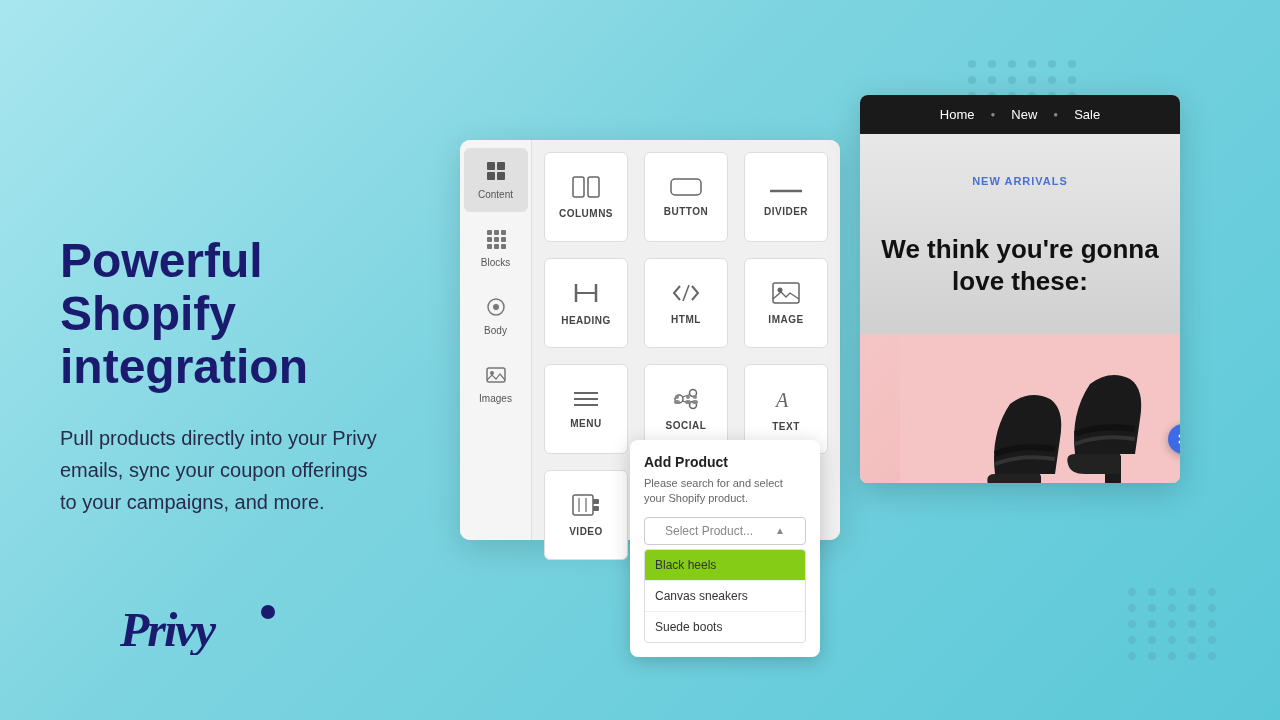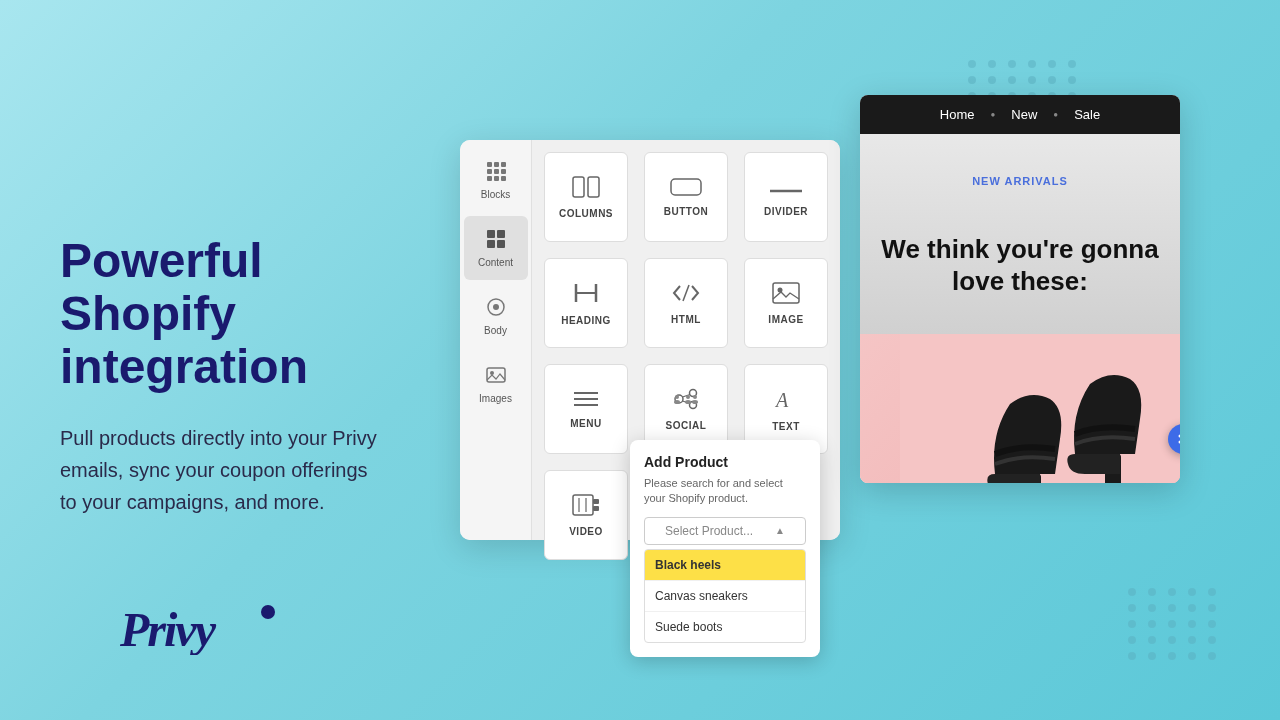--- a/index.html
+++ b/index.html
@@ -196,23 +196,22 @@
     }
     .dropdown-option {
       padding: 8px 10px;
       font-size: 12px;
       color: #333;
       cursor: pointer;
       border-bottom: 1px solid #f0f0f0;
     }
     .dropdown-option:last-child { border-bottom: none; }
     .dropdown-option.selected {
-      background: #fde047;
+      background: #84cc16;
       color: #333;
-      font-weight: bold;
     }
 
     
     .email-preview {
       position: absolute;
       left: 860px;
       top: 95px;
       width: 320px;
       height: 388px;
       background: white;
@@ -407,47 +406,47 @@
         <text x="0" y="46" font-family="Georgia, serif" font-style="italic" font-weight="900" font-size="48" fill="#1a1a6e">Privy</text>
         <circle cx="148" cy="12" r="7" fill="#1a1a6e"></circle>
       </svg>
     </span>
   </div>
 </div>
 
 <div class="editor-panel">
 
   <div class="editor-sidebar">
+    <div class="sidebar-item active">
+      <span class="sidebar-icon">
+        <svg width="22" height="22" viewBox="0 0 22 22" fill="none">
+          <rect x="2" y="2" width="8" height="8" rx="1" fill="#555"></rect>
+          <rect x="12" y="2" width="8" height="8" rx="1" fill="#555"></rect>
+          <rect x="2" y="12" width="8" height="8" rx="1" fill="#555"></rect>
+          <rect x="12" y="12" width="8" height="8" rx="1" fill="#555"></rect>
+        </svg>
+      </span>
+      <span style="font-size:10px;color:#555;">Content</span>
+    </div>
     <div class="sidebar-item">
       <span class="sidebar-icon">
         <svg width="22" height="22" viewBox="0 0 22 22" fill="none">
           <rect x="2" y="2" width="5" height="5" rx="1" fill="#777"></rect>
           <rect x="9" y="2" width="5" height="5" rx="1" fill="#777"></rect>
           <rect x="16" y="2" width="5" height="5" rx="1" fill="#777"></rect>
           <rect x="2" y="9" width="5" height="5" rx="1" fill="#777"></rect>
           <rect x="9" y="9" width="5" height="5" rx="1" fill="#777"></rect>
           <rect x="16" y="9" width="5" height="5" rx="1" fill="#777"></rect>
           <rect x="2" y="16" width="5" height="5" rx="1" fill="#777"></rect>
           <rect x="9" y="16" width="5" height="5" rx="1" fill="#777"></rect>
           <rect x="16" y="16" width="5" height="5" rx="1" fill="#777"></rect>
         </svg>
       </span>
       <span style="font-size:10px;color:#555;">Blocks</span>
     </div>
-    <div class="sidebar-item active">
-      <span class="sidebar-icon">
-        <svg width="22" height="22" viewBox="0 0 22 22" fill="none">
-          <rect x="2" y="2" width="8" height="8" rx="1" fill="#555"></rect>
-          <rect x="12" y="2" width="8" height="8" rx="1" fill="#555"></rect>
-          <rect x="2" y="12" width="8" height="8" rx="1" fill="#555"></rect>
-          <rect x="12" y="12" width="8" height="8" rx="1" fill="#555"></rect>
-        </svg>
-      </span>
-      <span style="font-size:10px;color:#555;">Content</span>
-    </div>
     <div class="sidebar-item">
       <span class="sidebar-icon">
         <svg width="22" height="22" viewBox="0 0 22 22" fill="none">
           <circle cx="11" cy="11" r="8" stroke="#777" stroke-width="1.5" fill="none"></circle>
           <circle cx="11" cy="11" r="3" fill="#777"></circle>
         </svg>
       </span>
       <span style="font-size:10px;color:#555;">Body</span>
     </div>
     <div class="sidebar-item">

